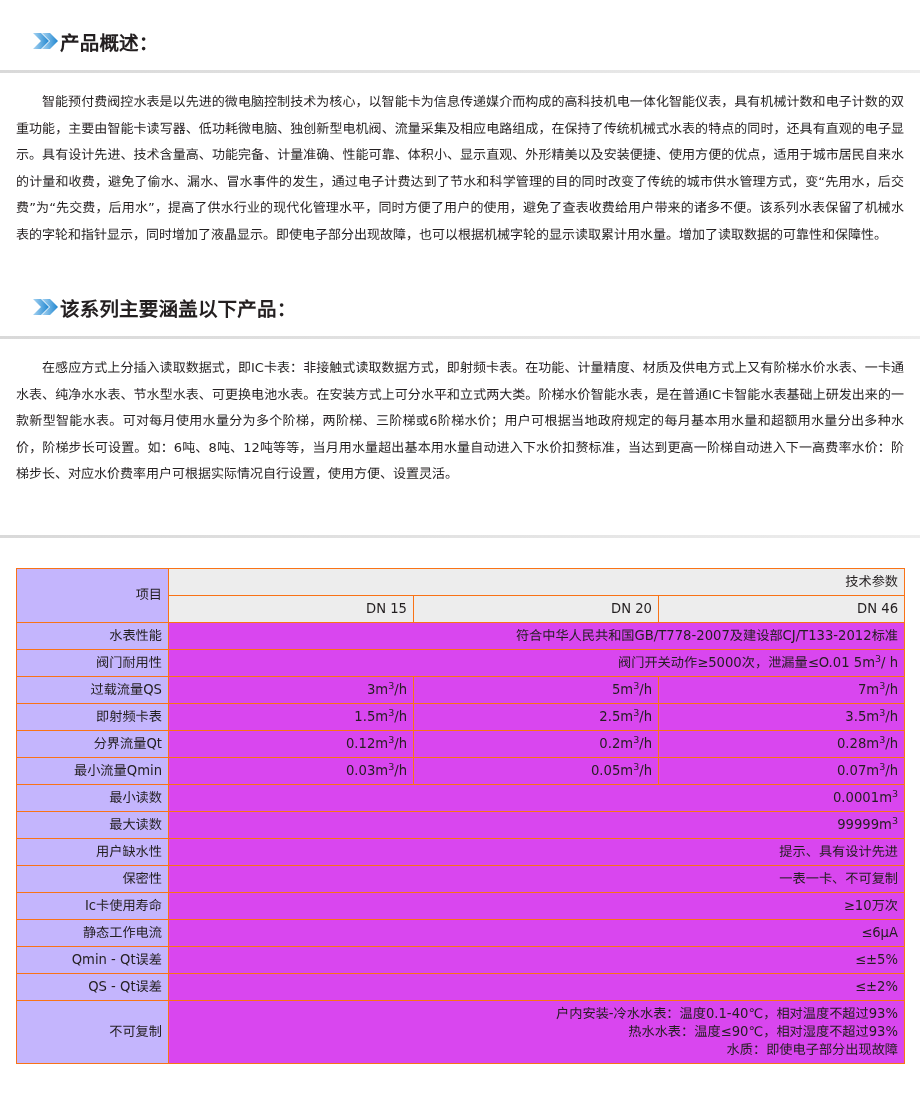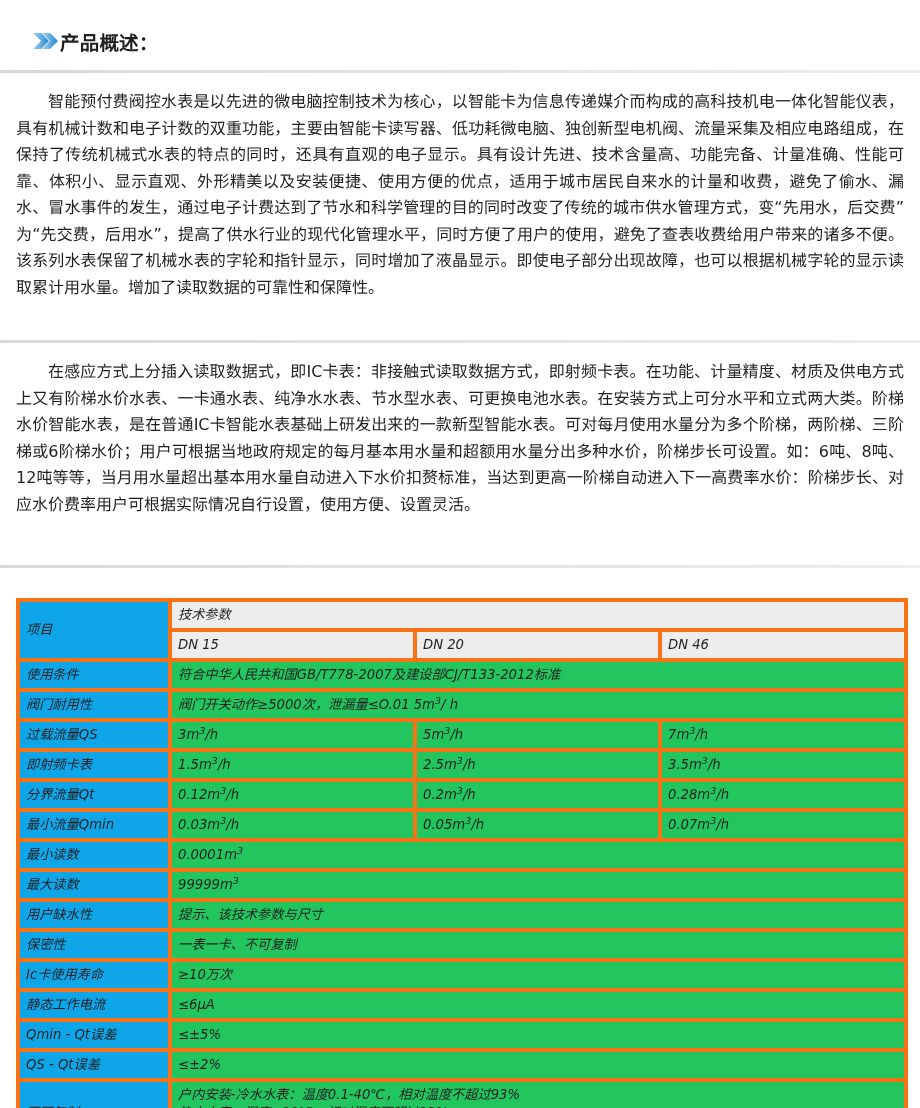--- a/index.html
+++ b/index.html
@@ -47,21 +47,21 @@
   .head-rule {
     width: 100%;
     height: 3px;
     margin-top: 7px;
     background: linear-gradient(to right, #d9d9d9 0%, #e2e2e2 45%, #ededed 100%);
     border: 0;
   }
 
   
   .para {
-    font-size: 16px;
+    font-size: 13px;
     line-height: 26.5px;
     text-align: justify;
     text-justify: inter-ideograph;
     color: #231f20;
     padding: 0 16px 0 16px;
     text-indent: 2em;
     margin: 0;
   }
   .sec-gap-1 { height: 14px; }
   .sec-gap-2 { height: 32px; }
@@ -71,38 +71,37 @@
   
   table.spec {
     width: 888px;
     margin: 0 16px;
     border-collapse: collapse;
     table-layout: fixed;
     font-size: 13.2px;
     color: #231f20;
   }
   table.spec td, table.spec th {
-    border: 4px solid #f97316;
+    border: 1px solid #f97316;
     padding: 4px 6px;
-    text-align: left;
+    text-align: right;
     vertical-align: middle;
     font-weight: normal;
     line-height: 18px;
     height: 21px;
-    font-style: italic;
   }
   table.spec td.rowhead, table.spec th.rowhead {
-    background: #0ea5e9;
+    background: #c4b5fd;
     width: 152px;
   }
   table.spec th.hdr {
     background: #ededed;
   }
   table.spec td.val {
-    background: #22c55e;
+    background: #d946ef;
   }
 
   .cond-cell { line-height: 20px; padding: 6px 4px; }
 
   sup { font-size: 0.72em; vertical-align: super; line-height: 0; }
 </style>
 </head>
 <body>
 
 <div class="page">
@@ -121,20 +120,27 @@
       <polygon points="10,3 18,3 26,11 18,19 10,19 18,11" fill="url(#g1)"></polygon>
     </svg>
     <span class="section-title">产品概述：</span>
   </div>
   <hr class="head-rule">
   <div style="height:8px"></div>
   <p class="para">智能预付费阀控水表是以先进的微电脑控制技术为核心，以智能卡为信息传递媒介而构成的高科技机电一体化智能仪表，具有机械计数和电子计数的双重功能，主要由智能卡读写器、低功耗微电脑、独创新型电机阀、流量采集及相应电路组成，在保持了传统机械式水表的特点的同时，还具有直观的电子显示。具有设计先进、技术含量高、功能完备、计量准确、性能可靠、体积小、显示直观、外形精美以及安装便捷、使用方便的优点，适用于城市居民自来水的计量和收费，避免了偷水、漏水、冒水事件的发生，通过电子计费达到了节水和科学管理的目的同时改变了传统的城市供水管理方式，变“先用水，后交费”为“先交费，后用水”，提高了供水行业的现代化管理水平，同时方便了用户的使用，避免了查表收费给用户带来的诸多不便。该系列水表保留了机械水表的字轮和指针显示，同时增加了液晶显示。即使电子部分出现故障，也可以根据机械字轮的显示读取累计用水量。增加了读取数据的可靠性和保障性。</p>
 
   <div class="sec-gap-2"></div>
 
+  <div class="section-head">
+    <svg class="chev" viewBox="0 0 26 22">
+      <polygon points="1,3 9,3 17,11 9,19 1,19 9,11" fill="url(#g1)"></polygon>
+      <polygon points="10,3 18,3 26,11 18,19 10,19 18,11" fill="url(#g1)"></polygon>
+    </svg>
+    <span class="section-title">该系列主要涵盖以下产品：</span>
+  </div>
   <hr class="head-rule">
   <div style="height:8px"></div>
   <p class="para">在感应方式上分插入读取数据式，即IC卡表：非接触式读取数据方式，即射频卡表。在功能、计量精度、材质及供电方式上又有阶梯水价水表、一卡通水表、纯净水水表、节水型水表、可更换电池水表。在安装方式上可分水平和立式两大类。阶梯水价智能水表，是在普通IC卡智能水表基础上研发出来的一款新型智能水表。可对每月使用水量分为多个阶梯，两阶梯、三阶梯或6阶梯水价；用户可根据当地政府规定的每月基本用水量和超额用水量分出多种水价，阶梯步长可设置。如：6吨、8吨、12吨等等，当月用水量超出基本用水量自动进入下水价扣赘标准，当达到更高一阶梯自动进入下一高费率水价：阶梯步长、对应水价费率用户可根据实际情况自行设置，使用方便、设置灵活。</p>
 
   <div class="sec-gap-3"></div>
 
   <hr class="head-rule">
   <div class="table-gap"></div>
 
   <table class="spec">
@@ -148,21 +154,21 @@
         <tr>
           <th class="rowhead" rowspan="2">项目</th>
           <th class="hdr" colspan="3">技术参数</th>
         </tr>
         <tr>
           <th class="hdr">DN 15</th>
           <th class="hdr">DN 20</th>
           <th class="hdr">DN 46</th>
         </tr>
         <tr>
-          <td class="rowhead">使用条件</td>
+          <td class="rowhead">水表性能</td>
           <td class="val" colspan="3">符合中华人民共和国GB/T778-2007及建设部CJ/T133-2012标准</td>
         </tr>
         <tr>
           <td class="rowhead">阀门耐用性</td>
           <td class="val" colspan="3">阀门开关动作≥5000次，泄漏量≤O.01 5m<sup>3</sup>/ h</td>
         </tr>
         <tr>
           <td class="rowhead">过载流量QS</td>
           <td class="val">3m<sup>3</sup>/h</td>
           <td class="val">5m<sup>3</sup>/h</td>
@@ -189,21 +195,21 @@
         <tr>
           <td class="rowhead">最小读数</td>
           <td class="val" colspan="3">0.0001m<sup>3</sup></td>
         </tr>
         <tr>
           <td class="rowhead">最大读数</td>
           <td class="val" colspan="3">99999m<sup>3</sup></td>
         </tr>
         <tr>
           <td class="rowhead">用户缺水性</td>
-          <td class="val" colspan="3">提示、该技术参数与尺寸</td>
+          <td class="val" colspan="3">提示、具有设计先进</td>
         </tr>
         <tr>
           <td class="rowhead">保密性</td>
           <td class="val" colspan="3">一表一卡、不可复制</td>
         </tr>
         <tr>
           <td class="rowhead">Ic卡使用寿命</td>
           <td class="val" colspan="3">≥10万次</td>
         </tr>
         <tr>

